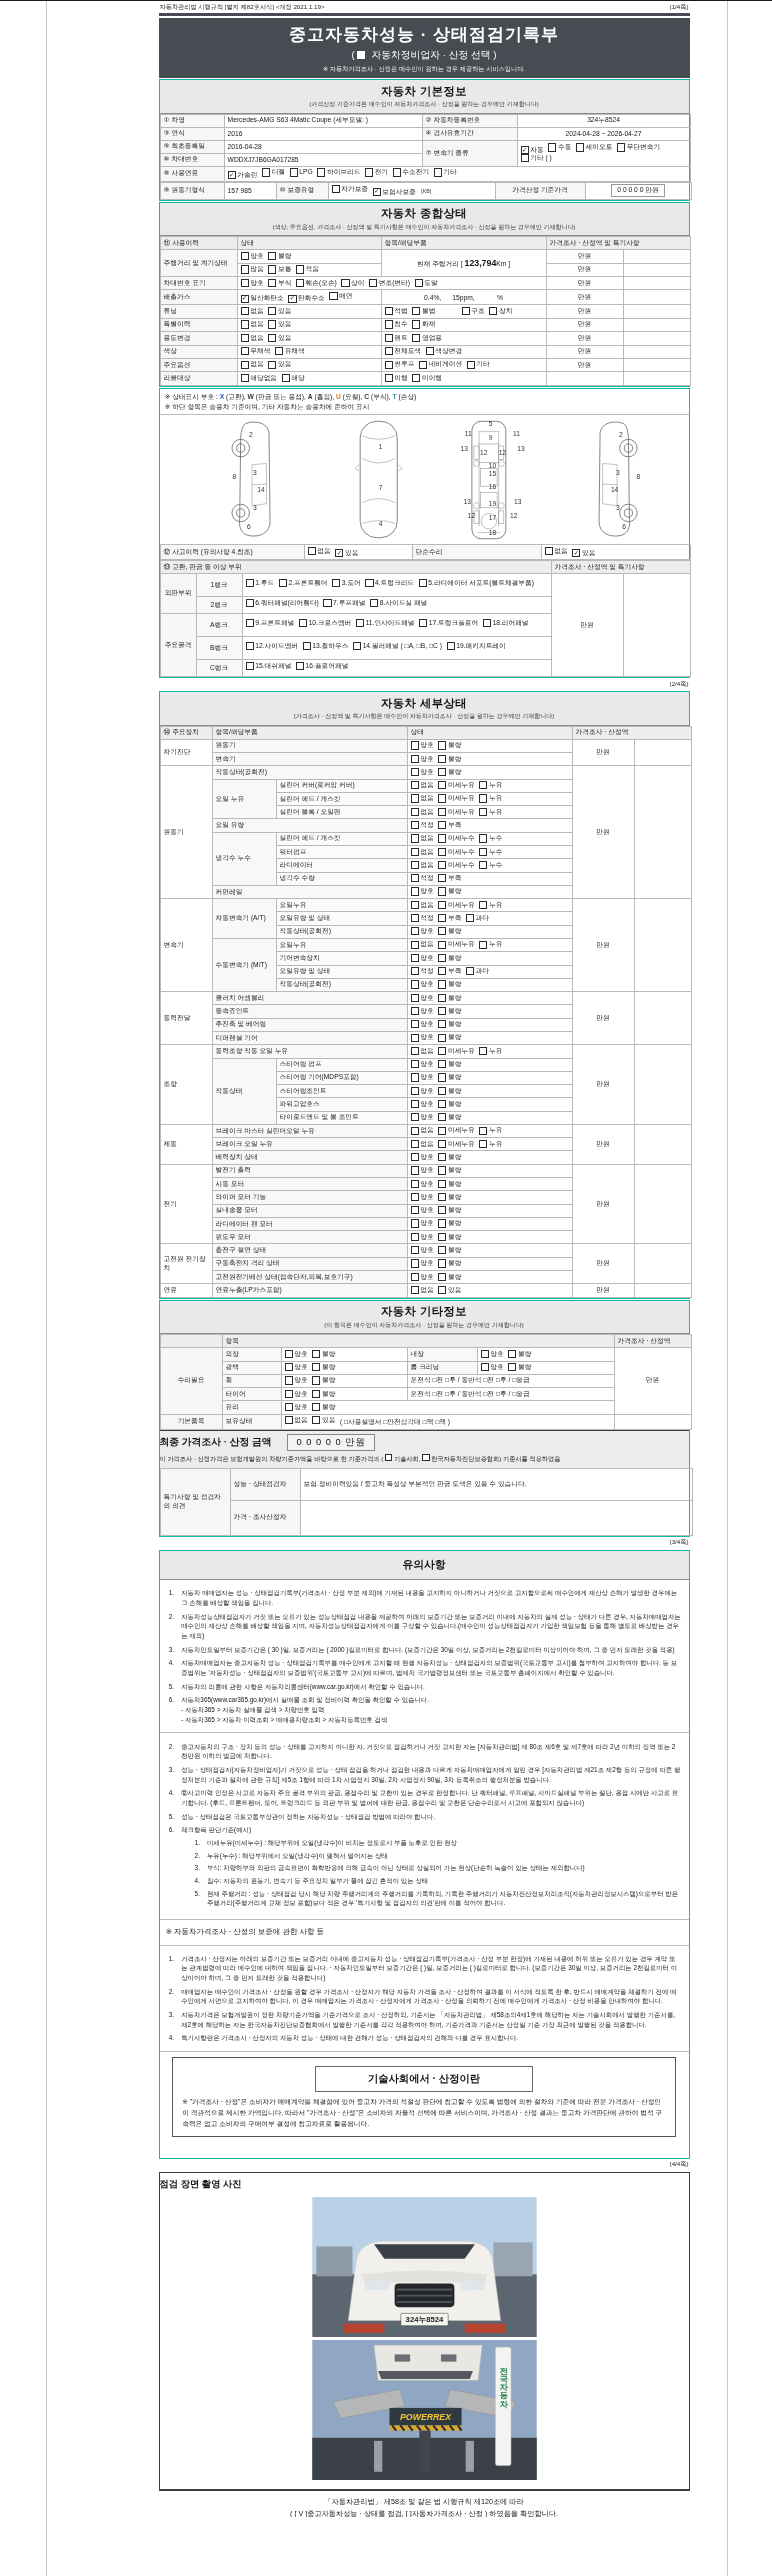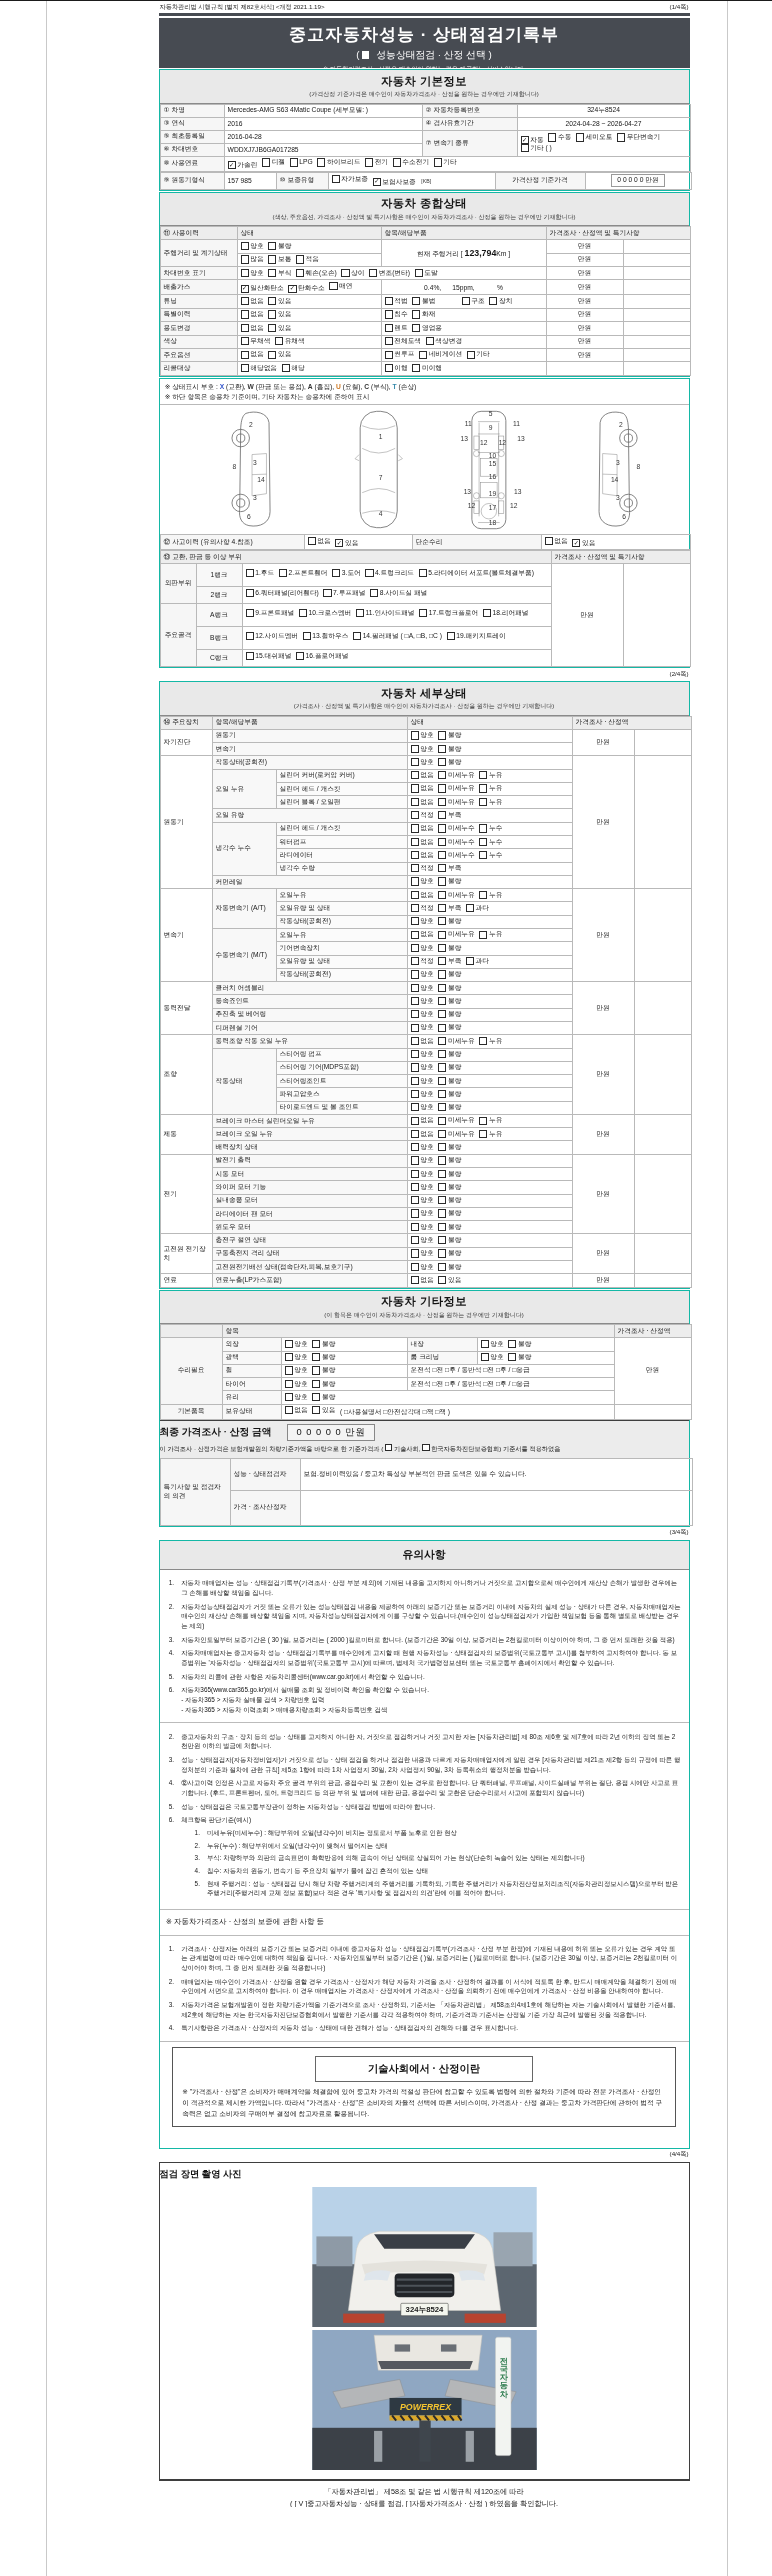--- a/index.html
+++ b/index.html
@@ -2,21 +2,21 @@
 <html style="font-size:8.2px"><head>
 <meta charset="utf-8">
 <style>
   html,body{margin:0;padding:0;width:773px;height:2576px;overflow:hidden;background:#ffffff;
     font-family:"Liberation Sans","DejaVu Sans",sans-serif;color:#141414;}
   .toprule{height:1px;background:#1b1b1b;}
   .sheet{width:682px;margin:0 auto;min-height:2575px;border-left:0.5px solid #c9c9c9;border-right:0.5px solid #c9c9c9;box-sizing:border-box;}
   .doc{width:531px;margin-left:112px;}
   .law-row{display:flex;justify-content:space-between;font-size:6.2px;padding:2.1px 1px 1px 1px;color:#222;}
   
-  .title-box{background:#474b52;color:#fff;height:55px;overflow:hidden;text-align:center;}
+  .title-box{background:#474b52;color:#fff;height:65px;overflow:hidden;text-align:center;}
   .title-box .strip{height:2.1px;background:#fff;margin-top:2.6px;}
   .t-main{font-size:17px;font-weight:bold;letter-spacing:1px;margin-top:5.2px;}
   .t-sub{font-size:9.8px;margin-top:3.1px;}
   .t-sub .wbox{display:inline-block;width:7.2px;height:7.2px;background:#fff;margin:0 4.1px -0.5px 0;}
   .t-note{font-size:6.2px;margin-top:2.6px;color:#f0f0f0;}
   
   .sec{border:1px solid #14b8a6;margin-top:1px;background:#fff;}
   .band{background:#e9e9e9;text-align:center;padding:3.6px 2.1px;border-bottom:0.5px solid #8a8a8a;}
   .band-t{font-size:11.3px;font-weight:bold;letter-spacing:0.5px;}
   .band-n{font-size:6px;margin-top:1.5px;color:#333;}
@@ -90,21 +90,21 @@
     <span>자동차관리법 시행규칙 [별지 제82호서식] &lt;개정 2021.1.19&gt;</span>
     <span>(1/4쪽)</span>
   </div>
 
   <div class="title-box">
     <div class="strip"></div>
     <div class="t-main">중고자동차성능 · 상태점검기록부</div>
     <div class="t-sub">
       <span>(</span>
       <span class="wbox"></span>
-      <span>성능상태점검 · 산정 선택</span>
+      <span>자동차정비업자 · 산정 선택</span>
       <span>)</span>
     </div>
     <div class="t-note">※ 자동차가격조사 · 산정은 매수인이 원하는 경우 제공하는 서비스입니다.</div>
 
   </div>
 
   <div class="sec" id="sec-basic">
     <div class="band">
       <div class="band-t">자동차 기본정보</div>
       <div class="band-n">(가격산정 기준가격은 매수인이 자동차가격조사 · 산정을 원하는 경우에만 기재합니다)</div>

